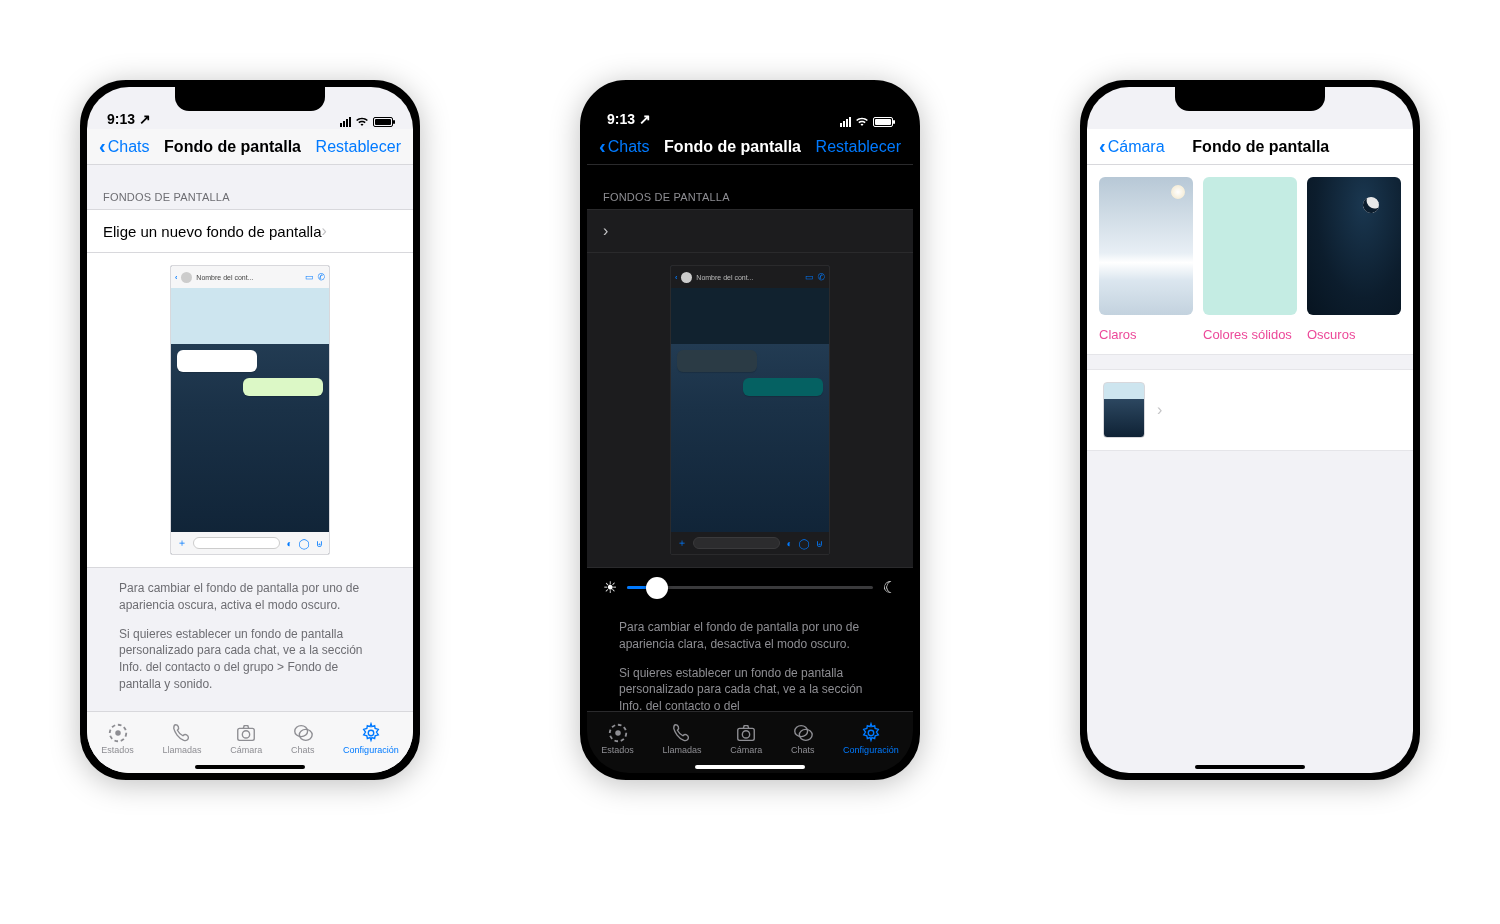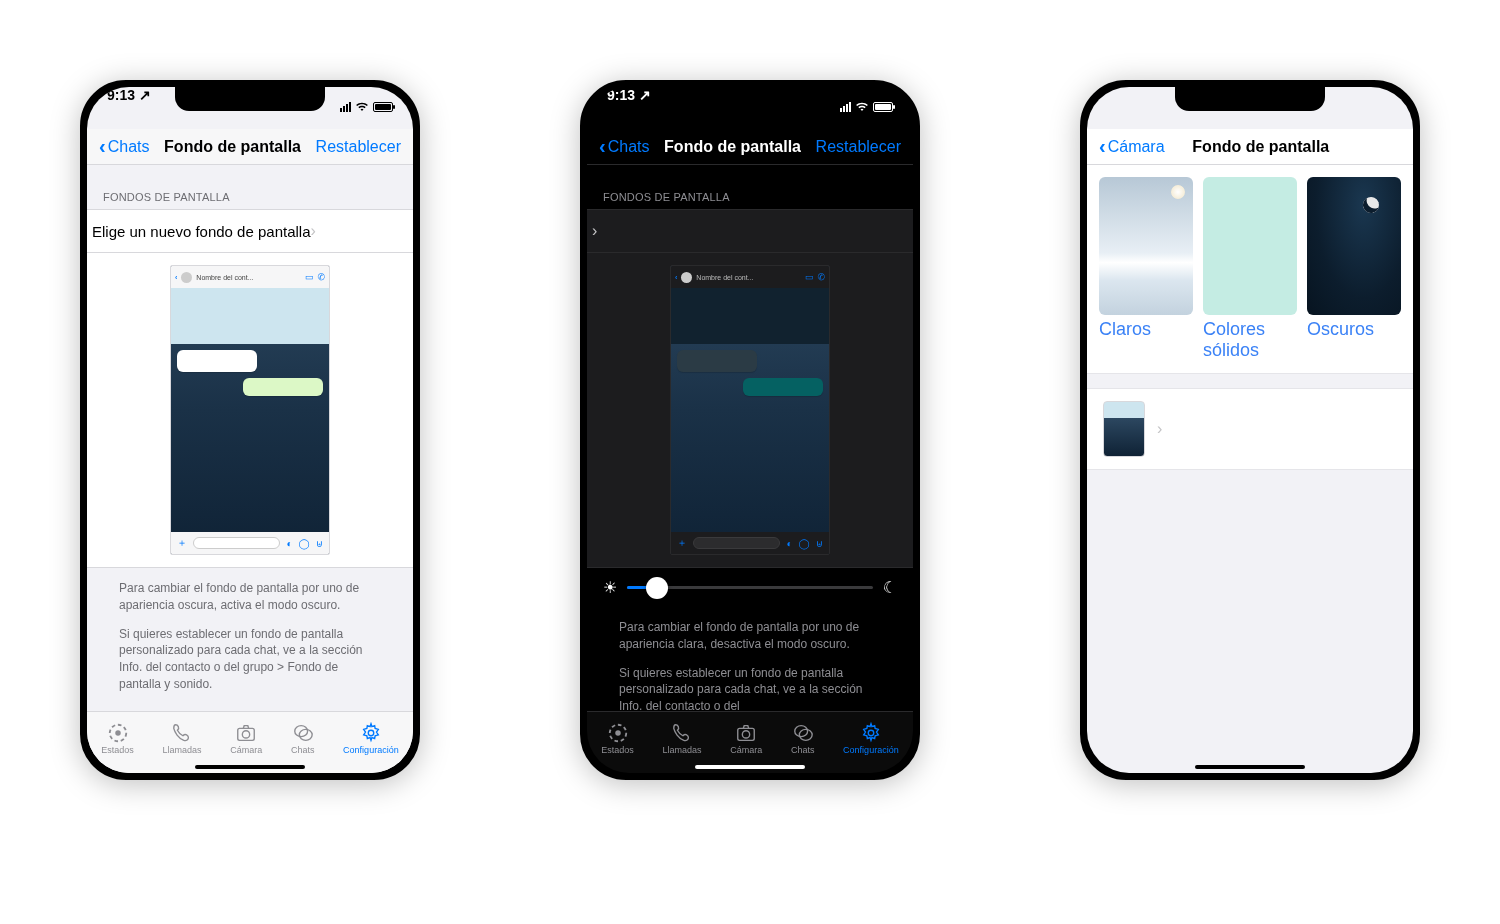--- a/index.html
+++ b/index.html
@@ -29,38 +29,38 @@
     background: #f2f2f6;
   }
   .phone.dark .screen { background: #000; color: #fff; }
   .notch {
     position: absolute; top: 0; left: 50%; transform: translateX(-50%);
     width: 150px; height: 24px; background: #000;
     border-bottom-left-radius: 14px; border-bottom-right-radius: 14px; z-index: 50;
   }
   .statusbar {
     height: 42px; display: flex; justify-content: space-between;
-    padding: 0 20px 2px 20px; font-size: 14px; font-weight: 600;
+    align-items: flex-end; padding: 0 20px 2px 20px; font-size: 14px; font-weight: 600;
   }
   .status-right { display: flex; gap: 4px; align-items: center; }
   .navheader {
     display: flex; align-items: center; justify-content: space-between;
     padding: 6px 12px; background: #f7f7f8; border-bottom: 1px solid #d8d8dc; font-size: 16px;
   }
   .phone.dark .navheader { background: #000; border-bottom: 1px solid #2a2a2c; }
   .navheader .title { font-weight: 600; }
   .navlink { color: #007aff; display: flex; align-items: center; gap: 2px; }
   .chev-left { font-size: 20px; font-weight: 600; }
   .section-label {
     font-size: 11px; color: #6d6d72; padding: 26px 16px 6px 16px; letter-spacing: 0.2px;
   }
   .phone.dark .section-label { color: #8e8e93; }
   .row {
     display: flex; align-items: center; 
-    padding: 12px 5px; background: #fff; font-size: 15px;
+    padding: 12px 16px; background: #fff; font-size: 15px;
     border-top: 1px solid #d8d8dc; border-bottom: 1px solid #d8d8dc;
   }
   .phone.dark .row { background: #1c1c1e; border-color: #2a2a2c; }
   .row .chev { color: #c4c4c6; font-size: 16px; }
 
   
   .preview-wrap { display: flex; justify-content: center; padding: 12px 0; background:#fff; border-bottom:1px solid #d8d8dc; }
   .phone.dark .preview-wrap { background:#1c1c1e; border-color:#2a2a2c; }
   .chat-preview {
     width: 160px; height: 290px; border: 1px solid #d8d8dc;
@@ -117,21 +117,21 @@
   .tab { display:flex; flex-direction:column; align-items:center; gap:1px; font-size:9px; color:#8e8e93;}
   .tab.active { color:#007aff; }
   .tab svg, .tab .tabicon { width:22px; height:22px; }
   .homebar { position:absolute; bottom:4px; left:50%; transform:translateX(-50%); width:110px; height:4px; border-radius:3px; background:#000;}
   .phone.dark .homebar { background:#fff; }
 
   
   .categories { display:flex; gap:10px; padding:12px; background:#fff; border-bottom:1px solid #e5e5e9; }
   .cat { flex:1; }
   .cat-thumb { width:100%; aspect-ratio: 0.68; border-radius:6px; overflow:hidden; background:#ccc; }
-  .cat-label { font-size:18px; margin-top:4px; color:#3b82f6; }
+  .cat-label { font-size:13px; margin-top:12px; color:#ec4899; }
   .thumb-light { background: linear-gradient(180deg,#b7c8d6 0%, #e8eff5 55%, #fff 62%, #dbe6ef 75%, #c3d2de 100%); position:relative; }
   .thumb-light::after { content:""; position:absolute; top:8px; right:8px; width:14px; height:14px; border-radius:50%; background:radial-gradient(circle,#fff 0%, #f5edd8 70%, transparent 75%);}
   .thumb-dark { background: radial-gradient(ellipse at 60% 20%, #1a3750 0%, #0c1d2d 60%, #071420 100%); position:relative;}
   .thumb-dark::after{ content:""; position:absolute; top:20px; right:22px; width:16px; height:16px; border-radius:50%;
     background:#e8e8e8; box-shadow: inset 5px -3px 0 0 #0c1d2d; transform:rotate(-20deg);}
   .thumb-solid { background:#c4ece3; }
   .photo-row {
     display:flex; align-items:center; gap:12px; padding:12px 16px; background:#fff;
     border-top:1px solid #e5e5e9; border-bottom:1px solid #e5e5e9; margin-top:14px;
   }

